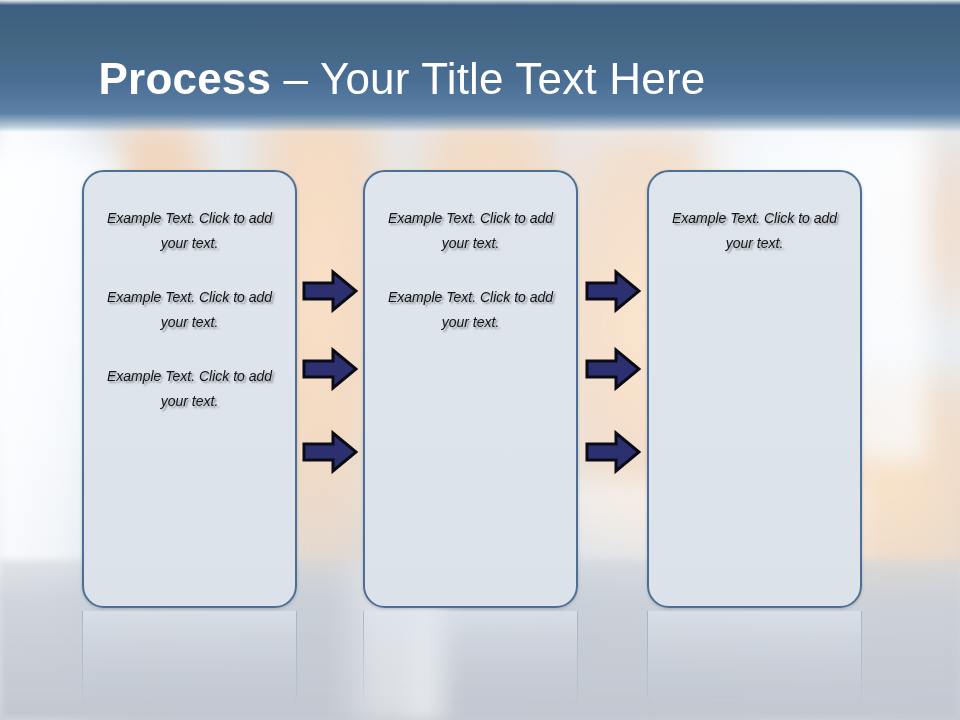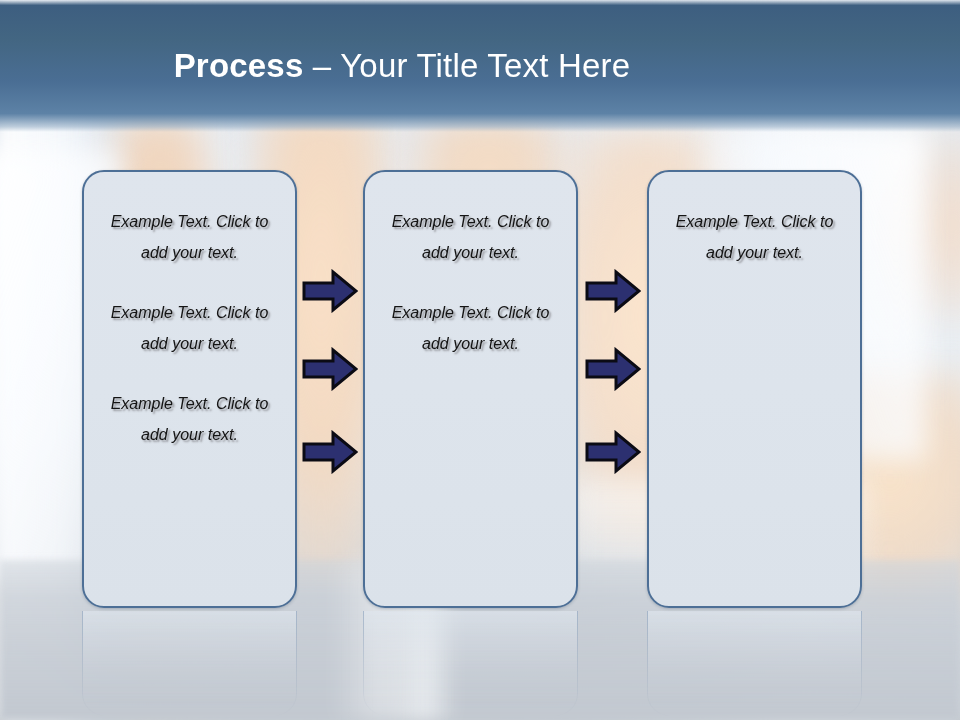--- a/index.html
+++ b/index.html
@@ -162,25 +162,25 @@
       #3b5c7d 0%,
       #41618300 0%,
       #3d5e80 4%,
       #436682 30%,
       #4a6e94 62%,
       #5d82a6 86%,
       rgba(140,167,193,0.55) 96%,
       rgba(190,206,223,0.0) 100%);
   }
   .header-title {
-    position: absolute; left: 0; top: 46px;
+    position: absolute; left: 0; top: 59px;
     width: 804px;
     text-align: center;
     color: #ffffff;
-    font-size: 33px;
+    font-size: 44px;
     line-height: 40px;
     letter-spacing: 0.2px;
     white-space: nowrap;
   }
   .header-title .strong { font-weight: bold; }
   .header-title .light  { font-weight: normal; }
 
   
   .boxes { position: absolute; inset: 0; }
 
@@ -197,22 +197,22 @@
     padding: 34px 12px 0 12px;
   }
   .proc-box.b1 { left: 82px;  }
   .proc-box.b2 { left: 363px; }
   .proc-box.b3 { left: 647px; }
 
   .box-text {
     text-align: center;
     font-style: italic;
     font-weight: normal;
-    font-size: 16px;
-    line-height: 31px;
+    font-size: 14px;
+    line-height: 25px;
     color: #141414;
     text-shadow: 2px 2px 2px rgba(120,120,125,0.75);
     margin: 0 0 29px 0;
     padding: 0 4px;
   }
   .box-text:last-child { margin-bottom: 0; }
 
   
   .reflection {
     position: absolute;

